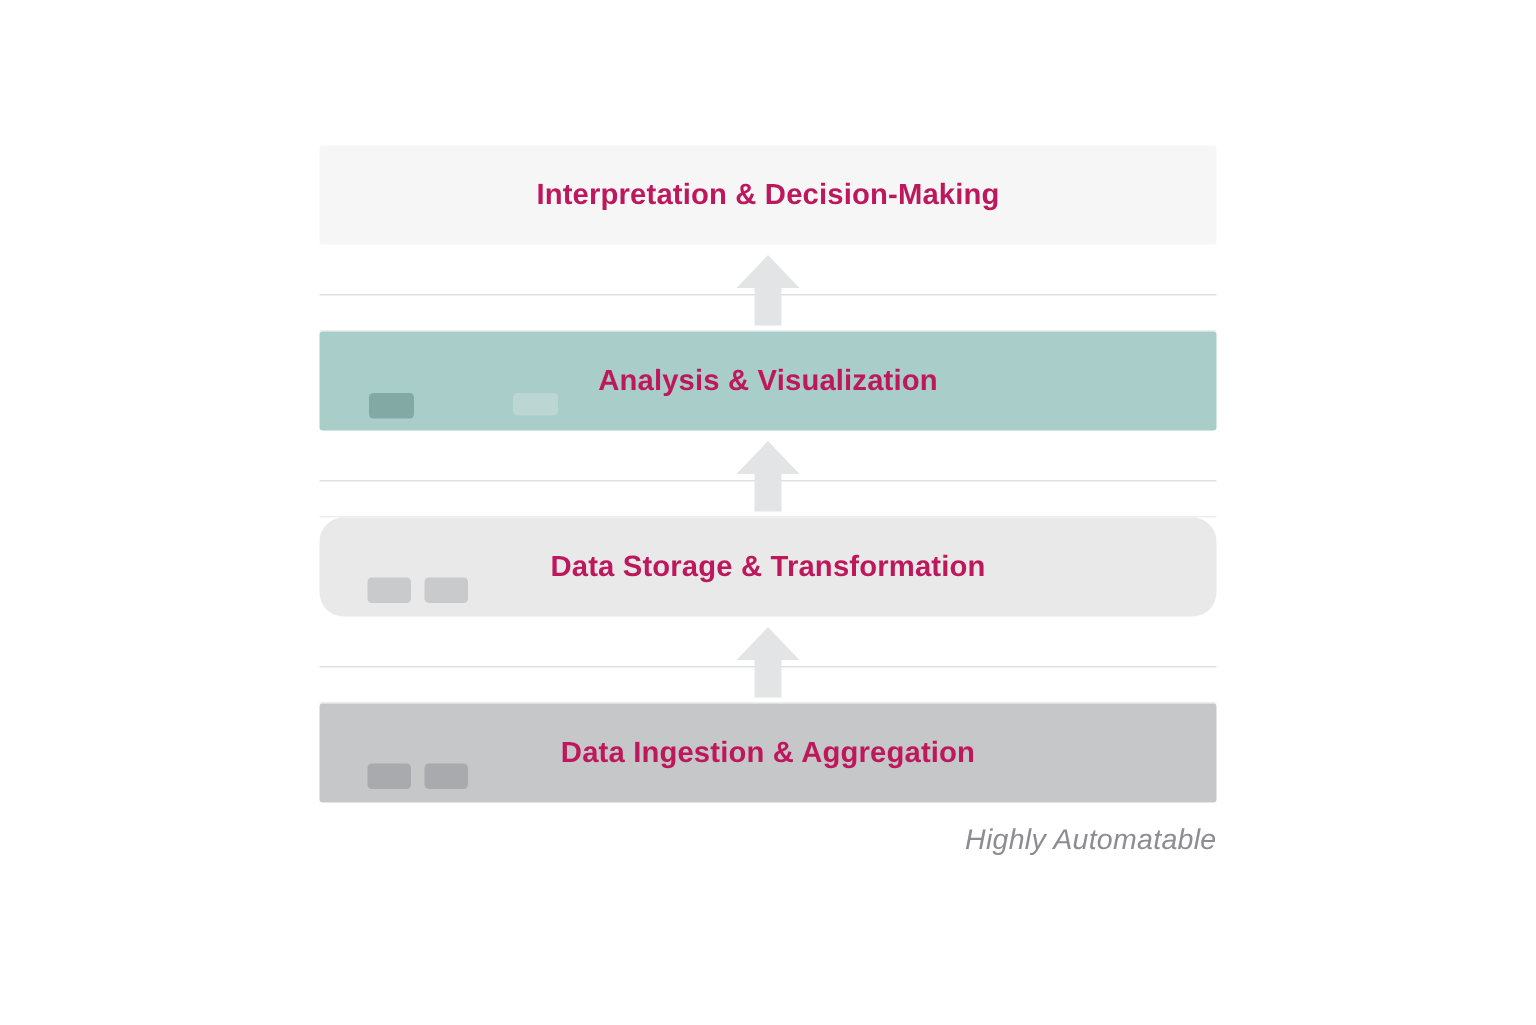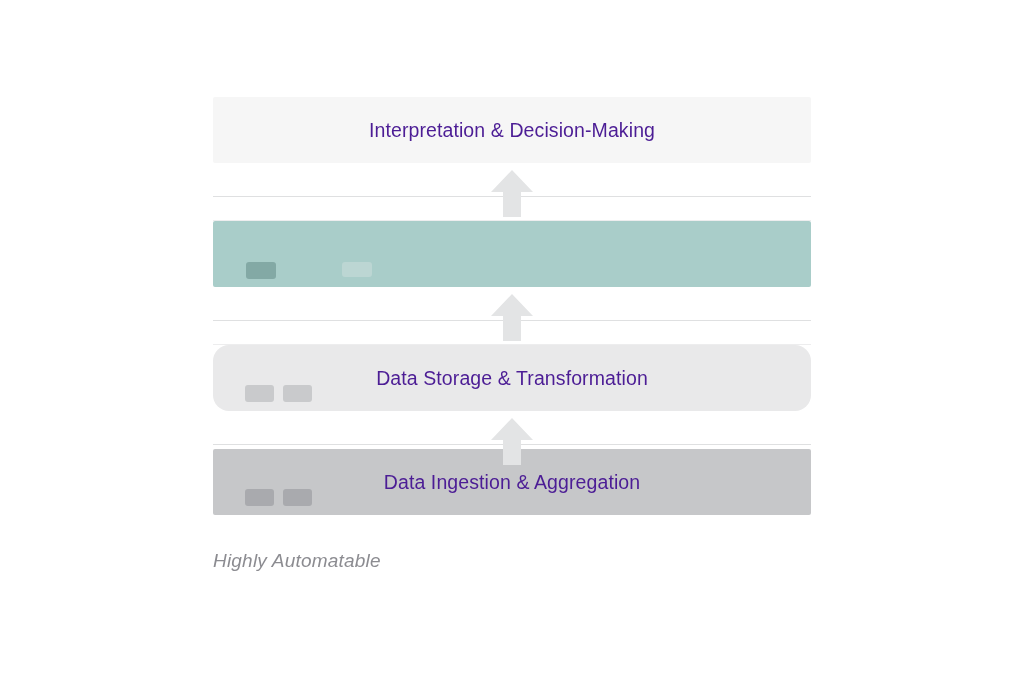--- a/index.html
+++ b/index.html
@@ -38,24 +38,24 @@
     left: 0;
     width: 598px;
     box-sizing: border-box;
     display: flex;
     align-items: center;
     justify-content: center;
     border-radius: 2px;
   }
 
   .layer-label {
-    font-weight: normal;
+    font-weight: bold;
     font-size: 19.5px;
     letter-spacing: 0.1px;
-    color: #4c1d95;
+    color: #be185d;
     text-align: center;
     position: relative;
     z-index: 3;
     white-space: nowrap;
   }
 
   
   #layer-interpretation {
     top: 0px;
     height: 66px;
@@ -66,21 +66,21 @@
     height: 66px;
     background: #a9cdc9;
   }
   #layer-storage {
     top: 248px;
     height: 66px;
     background: #e9e9ea;
     border-radius: 16px;
   }
   #layer-ingestion {
-    top: 352px;
+    top: 372px;
     height: 66px;
     background: #c6c7c9;
   }
 
   
   .chips {
     position: absolute;
     left: 33px;
     bottom: 9px;
     display: flex;
@@ -144,21 +144,21 @@
     height: 1px;
     background: #ededee;
   }
 
   
   .caption {
     position: absolute;
     left: 0;
     top: 453px;
     width: 598px;
-    text-align: left;
+    text-align: right;
     font-style: italic;
     font-size: 19px;
     color: #8c8c91;
     letter-spacing: 0.2px;
   }
 </style>
 </head>
 <body>
 
 <div id="canvas">
@@ -177,20 +177,21 @@
         </svg>
       </div>
       <div class="gap-edge"></div>
     </div>
 
     <div class="layer" id="layer-analysis">
       <div class="chips">
         <span class="chip chip-a"></span>
         <span class="chip chip-b"></span>
       </div>
+      <span class="layer-label">Analysis &amp; Visualization</span>
     </div>
 
     <div class="gap" id="gap-2">
       <div class="connector-line"></div>
       <div class="arrow">
         <svg width="46" height="50" viewBox="0 0 46 50" xmlns="http://www.w3.org/2000/svg">
           <path d="M23 2 L44 24 L32 24 L32 49 L14 49 L14 24 L2 24 Z" fill="#e3e4e5"></path>
         </svg>
       </div>
       <div class="gap-edge"></div>

